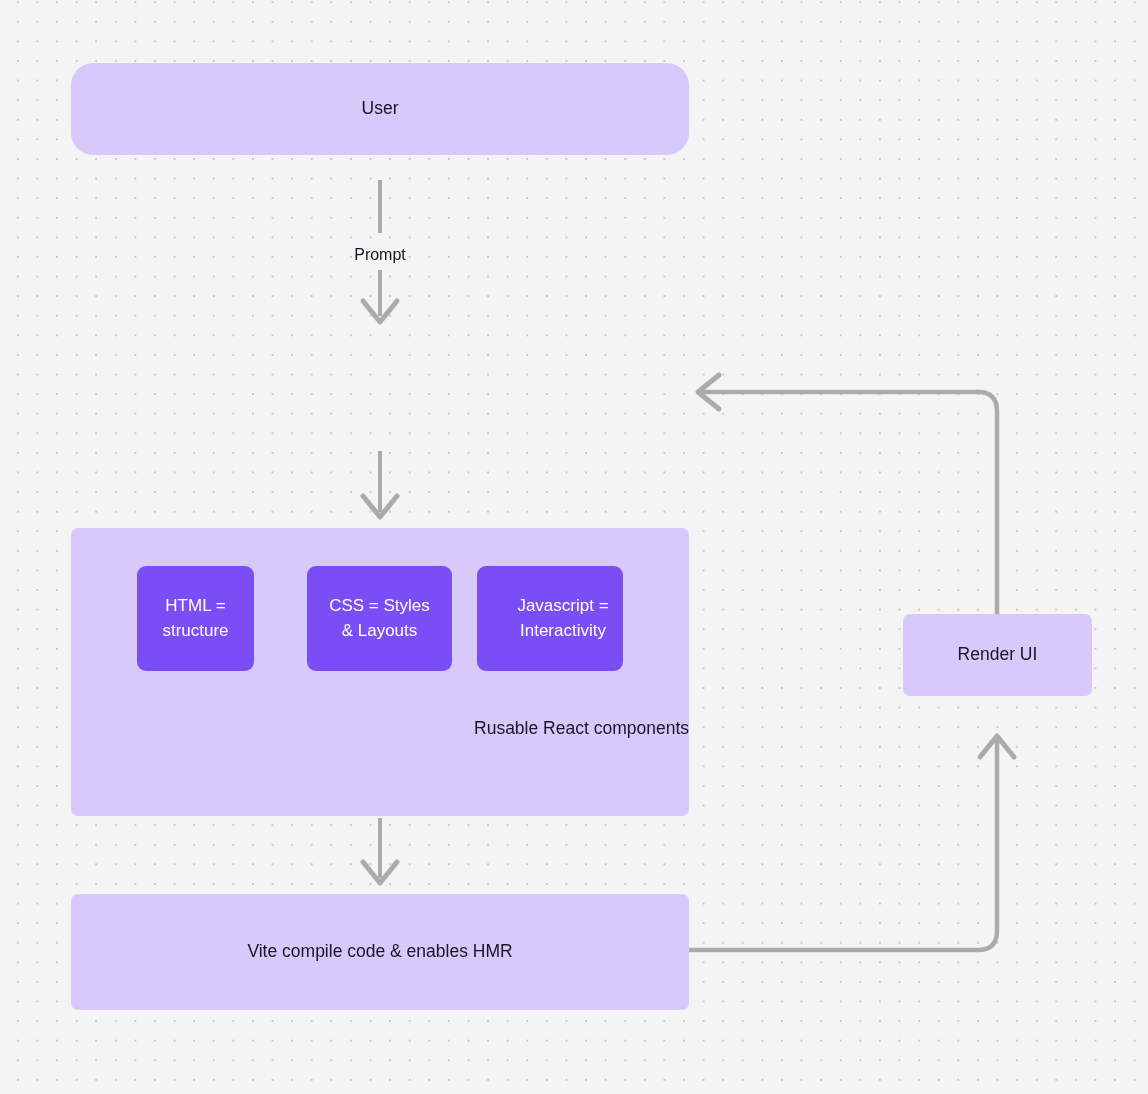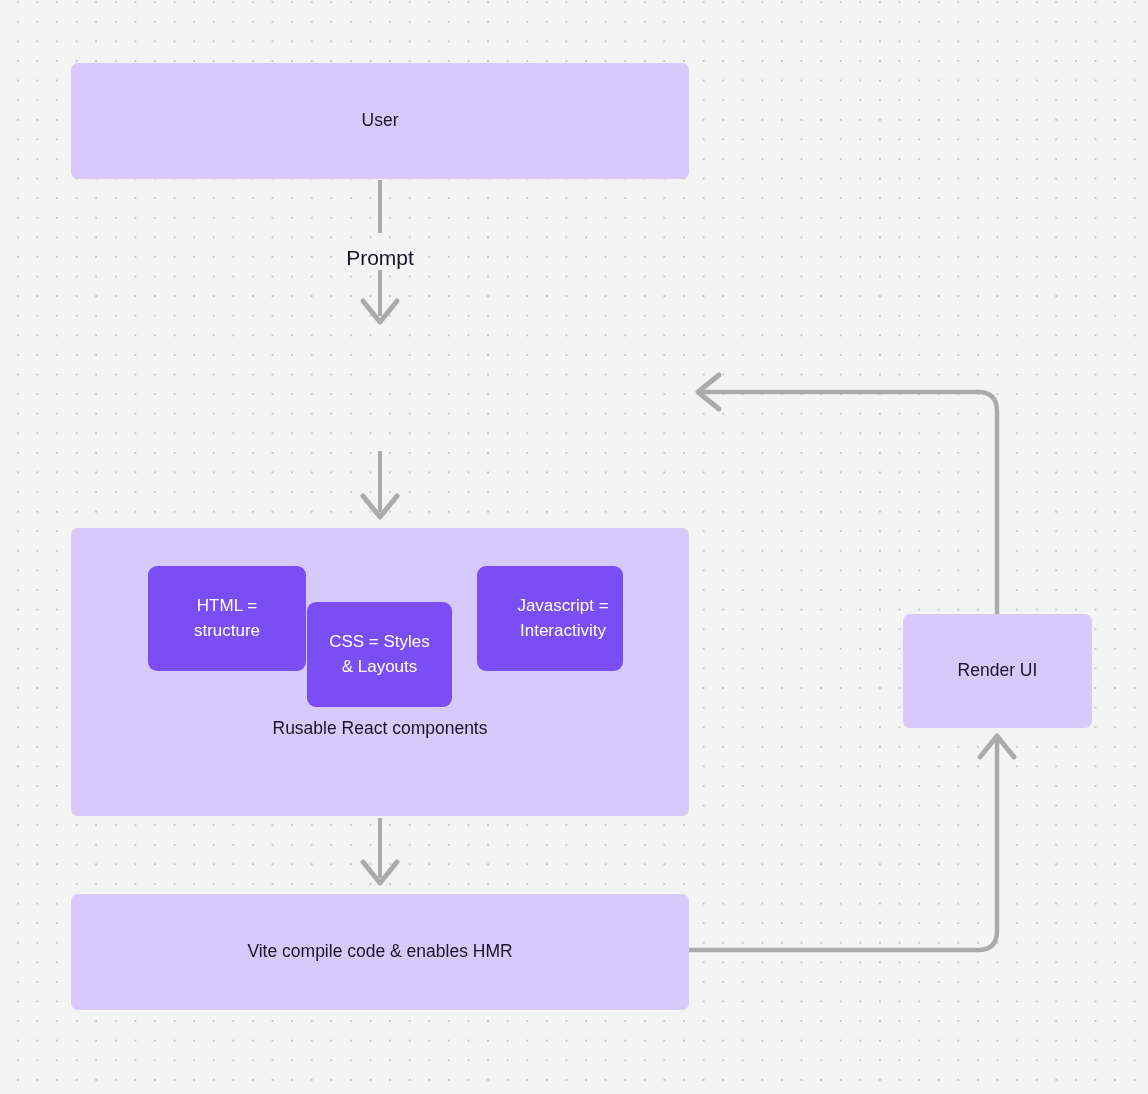--- a/index.html
+++ b/index.html
@@ -38,57 +38,57 @@
     align-items: center;
     justify-content: center;
     color: #1b1426;
     font-size: 17.5px;
     line-height: 1.35;
     text-align: center;
   }
   .node-label {
     display: block;
   }
-  #node-user        { left: 71px;  top: 63px;  width: 618px; height: 116px; }
+  #node-user        { left: 71px;  top: 63px;  width: 618px; height: 92px; border-radius: 22px; }
   #node-webapp      { left: 71px;  top: 333px; width: 618px; height: 116px; }
   #node-components  { left: 71px;  top: 528px; width: 618px; height: 288px; }
   #node-vite        { left: 71px;  top: 894px; width: 618px; height: 116px; }
-  #node-render      { left: 903px; top: 614px; width: 189px; height: 114px; }
+  #node-render      { left: 903px; top: 614px; width: 189px; height: 82px; }
 
   .subnode {
     position: absolute;
     box-sizing: border-box;
     border-radius: 9px;
     background: #7b4ef5;
     color: #ffffff;
     font-size: 17px;
     line-height: 1.42;
     display: flex;
     align-items: center;
     justify-content: center;
     text-align: center;
     padding: 0 8px;
   }
-  #sub-html       { left: 148px; top: 566px; width: 158px; height: 105px; }
-  #sub-css        { left: 307px; top: 566px; width: 145px; height: 105px; margin-top: 36px; }
+  #sub-html       { left: 137px; top: 566px; width: 117px; height: 105px; }
+  #sub-css        { left: 307px; top: 566px; width: 145px; height: 105px; }
   #sub-js         { left: 477px; top: 566px; width: 146px; height: 105px; padding-left: 34px; }
 
   .reusable-caption {
     position: absolute;
     left: 71px;
     top: 718px;
     width: 618px;
-    text-align: center;
+    text-align: right;
     font-size: 17.5px;
     color: #1b1426;
   }
 
   .edge-label {
     position: absolute;
-    font-size: 21px;
+    font-size: 16px;
     color: #1b1426;
     background: transparent;
     text-align: center;
     white-space: nowrap;
   }
   #label-prompt {
     left: 330px;
     top: 246px;
     width: 100px;
   }

